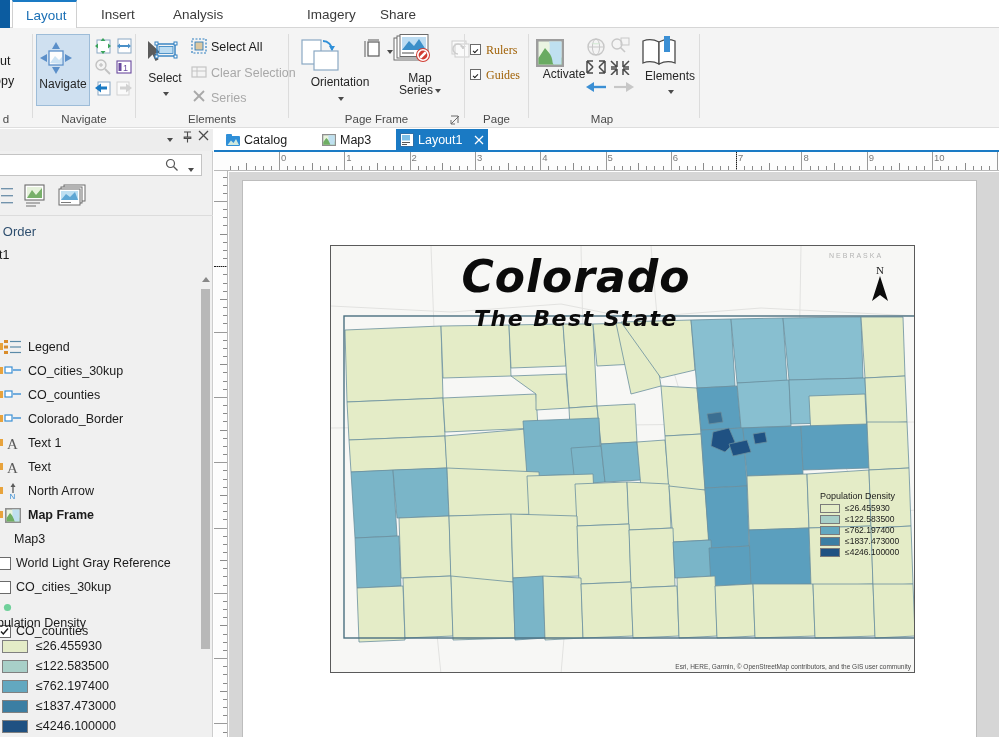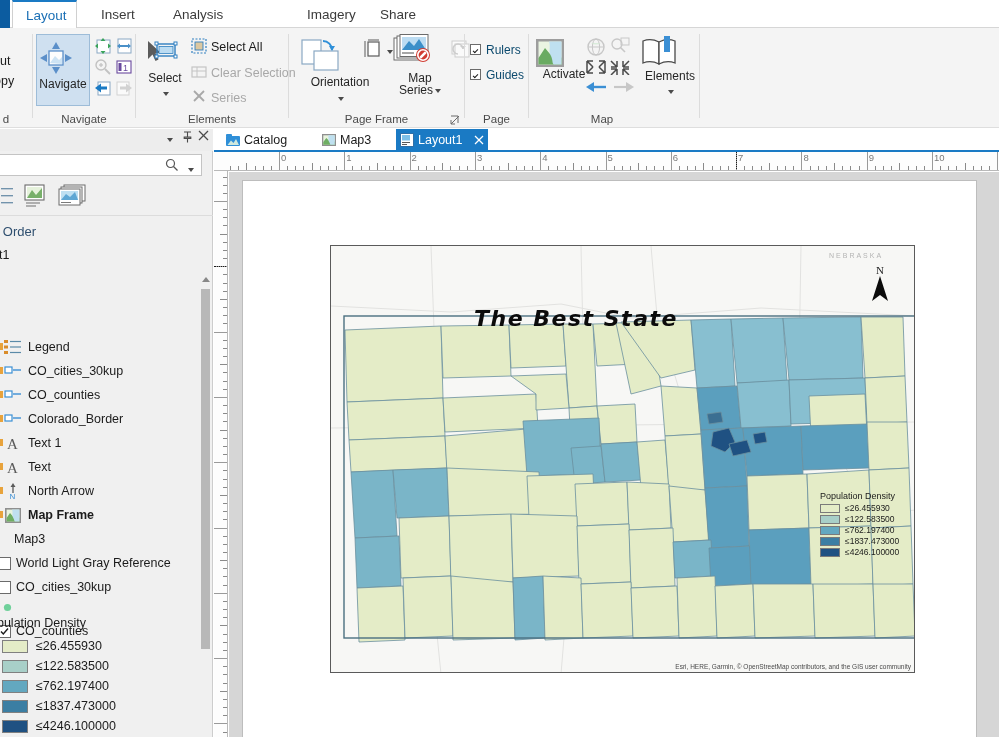--- a/index.html
+++ b/index.html
@@ -51,21 +51,21 @@
     position: absolute; text-align: center; cursor: default;
   }
   .bigbtn .lbl { font-size: 12px; color: #262626; line-height: 13px; }
   .bigbtn.sel { background: #cfe0f0; border: 1px solid #9dbcd8; }
 
   .caret { display:inline-block; width:0;height:0;
     border-left:3.5px solid transparent;border-right:3.5px solid transparent;
     border-top:4px solid #4a4a4a; vertical-align: middle; margin-left:2px;}
 
   .smallicon { position:absolute; width:20px; height:20px; }
-  .chk { position:absolute; font-size:12px; color:#0c4a6e; white-space:nowrap; }
+  .chk { position:absolute; font-size:12px; color:#a16207; white-space:nowrap;font-family:Liberation Serif, serif; }
   .chkbox {
     display:inline-block; width:11px; height:11px; border:1px solid #6b6b6b;
     background:#fff; vertical-align:-1px; margin-right:5px; position:relative;
   }
   .chkbox.on::after {
     content:""; position:absolute; left:2px; top:4px; width:4px; height:2px;
     border-left:1.6px solid #1b1b1b; border-bottom:1.6px solid #1b1b1b;
     transform: rotate(-45deg);
   }
   .menuitem { position:absolute; font-size:12.5px; white-space:nowrap; cursor:default; }
@@ -1051,20 +1051,21 @@
               <polygon points="422,338 482,338 484,390 424,392" fill="#e4ecc7"></polygon>
               <polygon points="482,338 542,338 544,390 484,392" fill="#e4ecc7"></polygon>
               <polygon points="542,338 582,338 584,390 544,392" fill="#e4ecc7"></polygon>
             </g>
 
             <rect x="13" y="70" width="571" height="322" fill="none" stroke="#4a6f80" stroke-width="1.4"></rect>
           </svg>
 
           <div class="basemap-label" style="left:498px;top:6px;">NEBRASKA</div>
 
+          <div id="title-main">Colorado</div>
           <div id="title-sub">The Best State</div>
 
           <div id="north-arrow">
             <div class="nlabel">N</div>
             <svg width="18" height="26" viewBox="0 0 18 26" style="margin:0 auto;">
               <polygon points="9,0 17,25 9,19 1,25" fill="#0b0b0b"></polygon>
             </svg>
           </div>
 
           <div id="map-legend">

